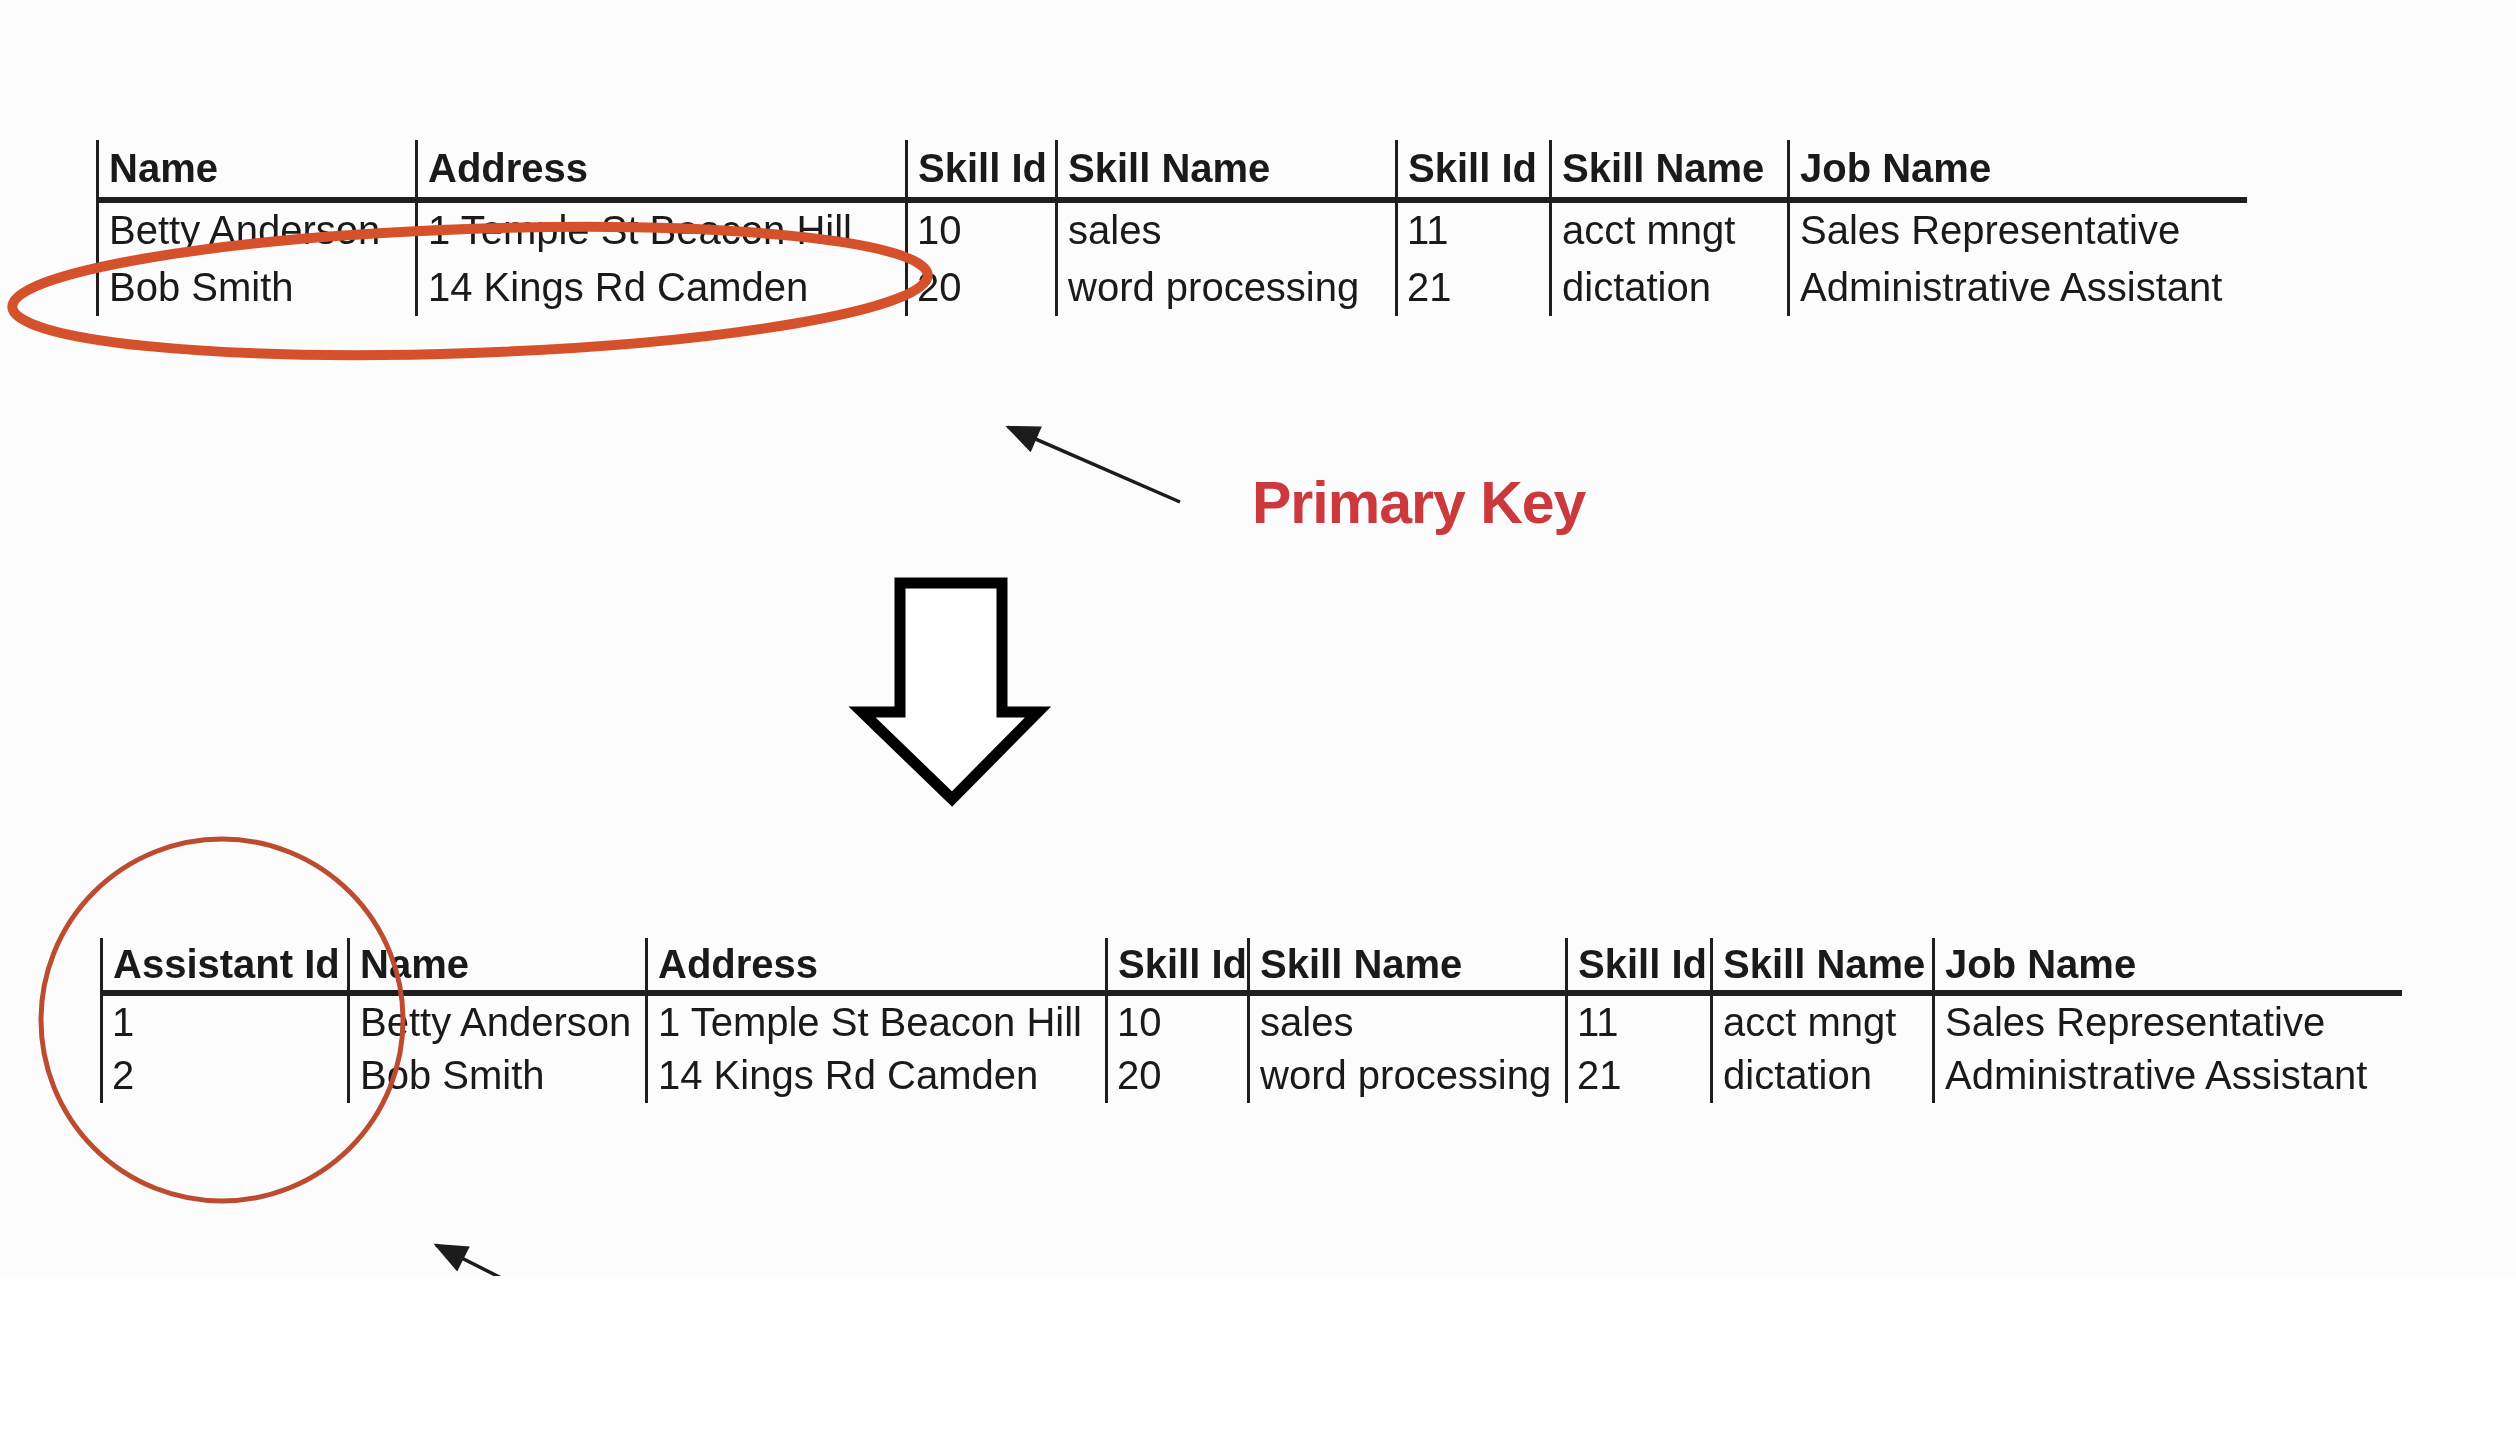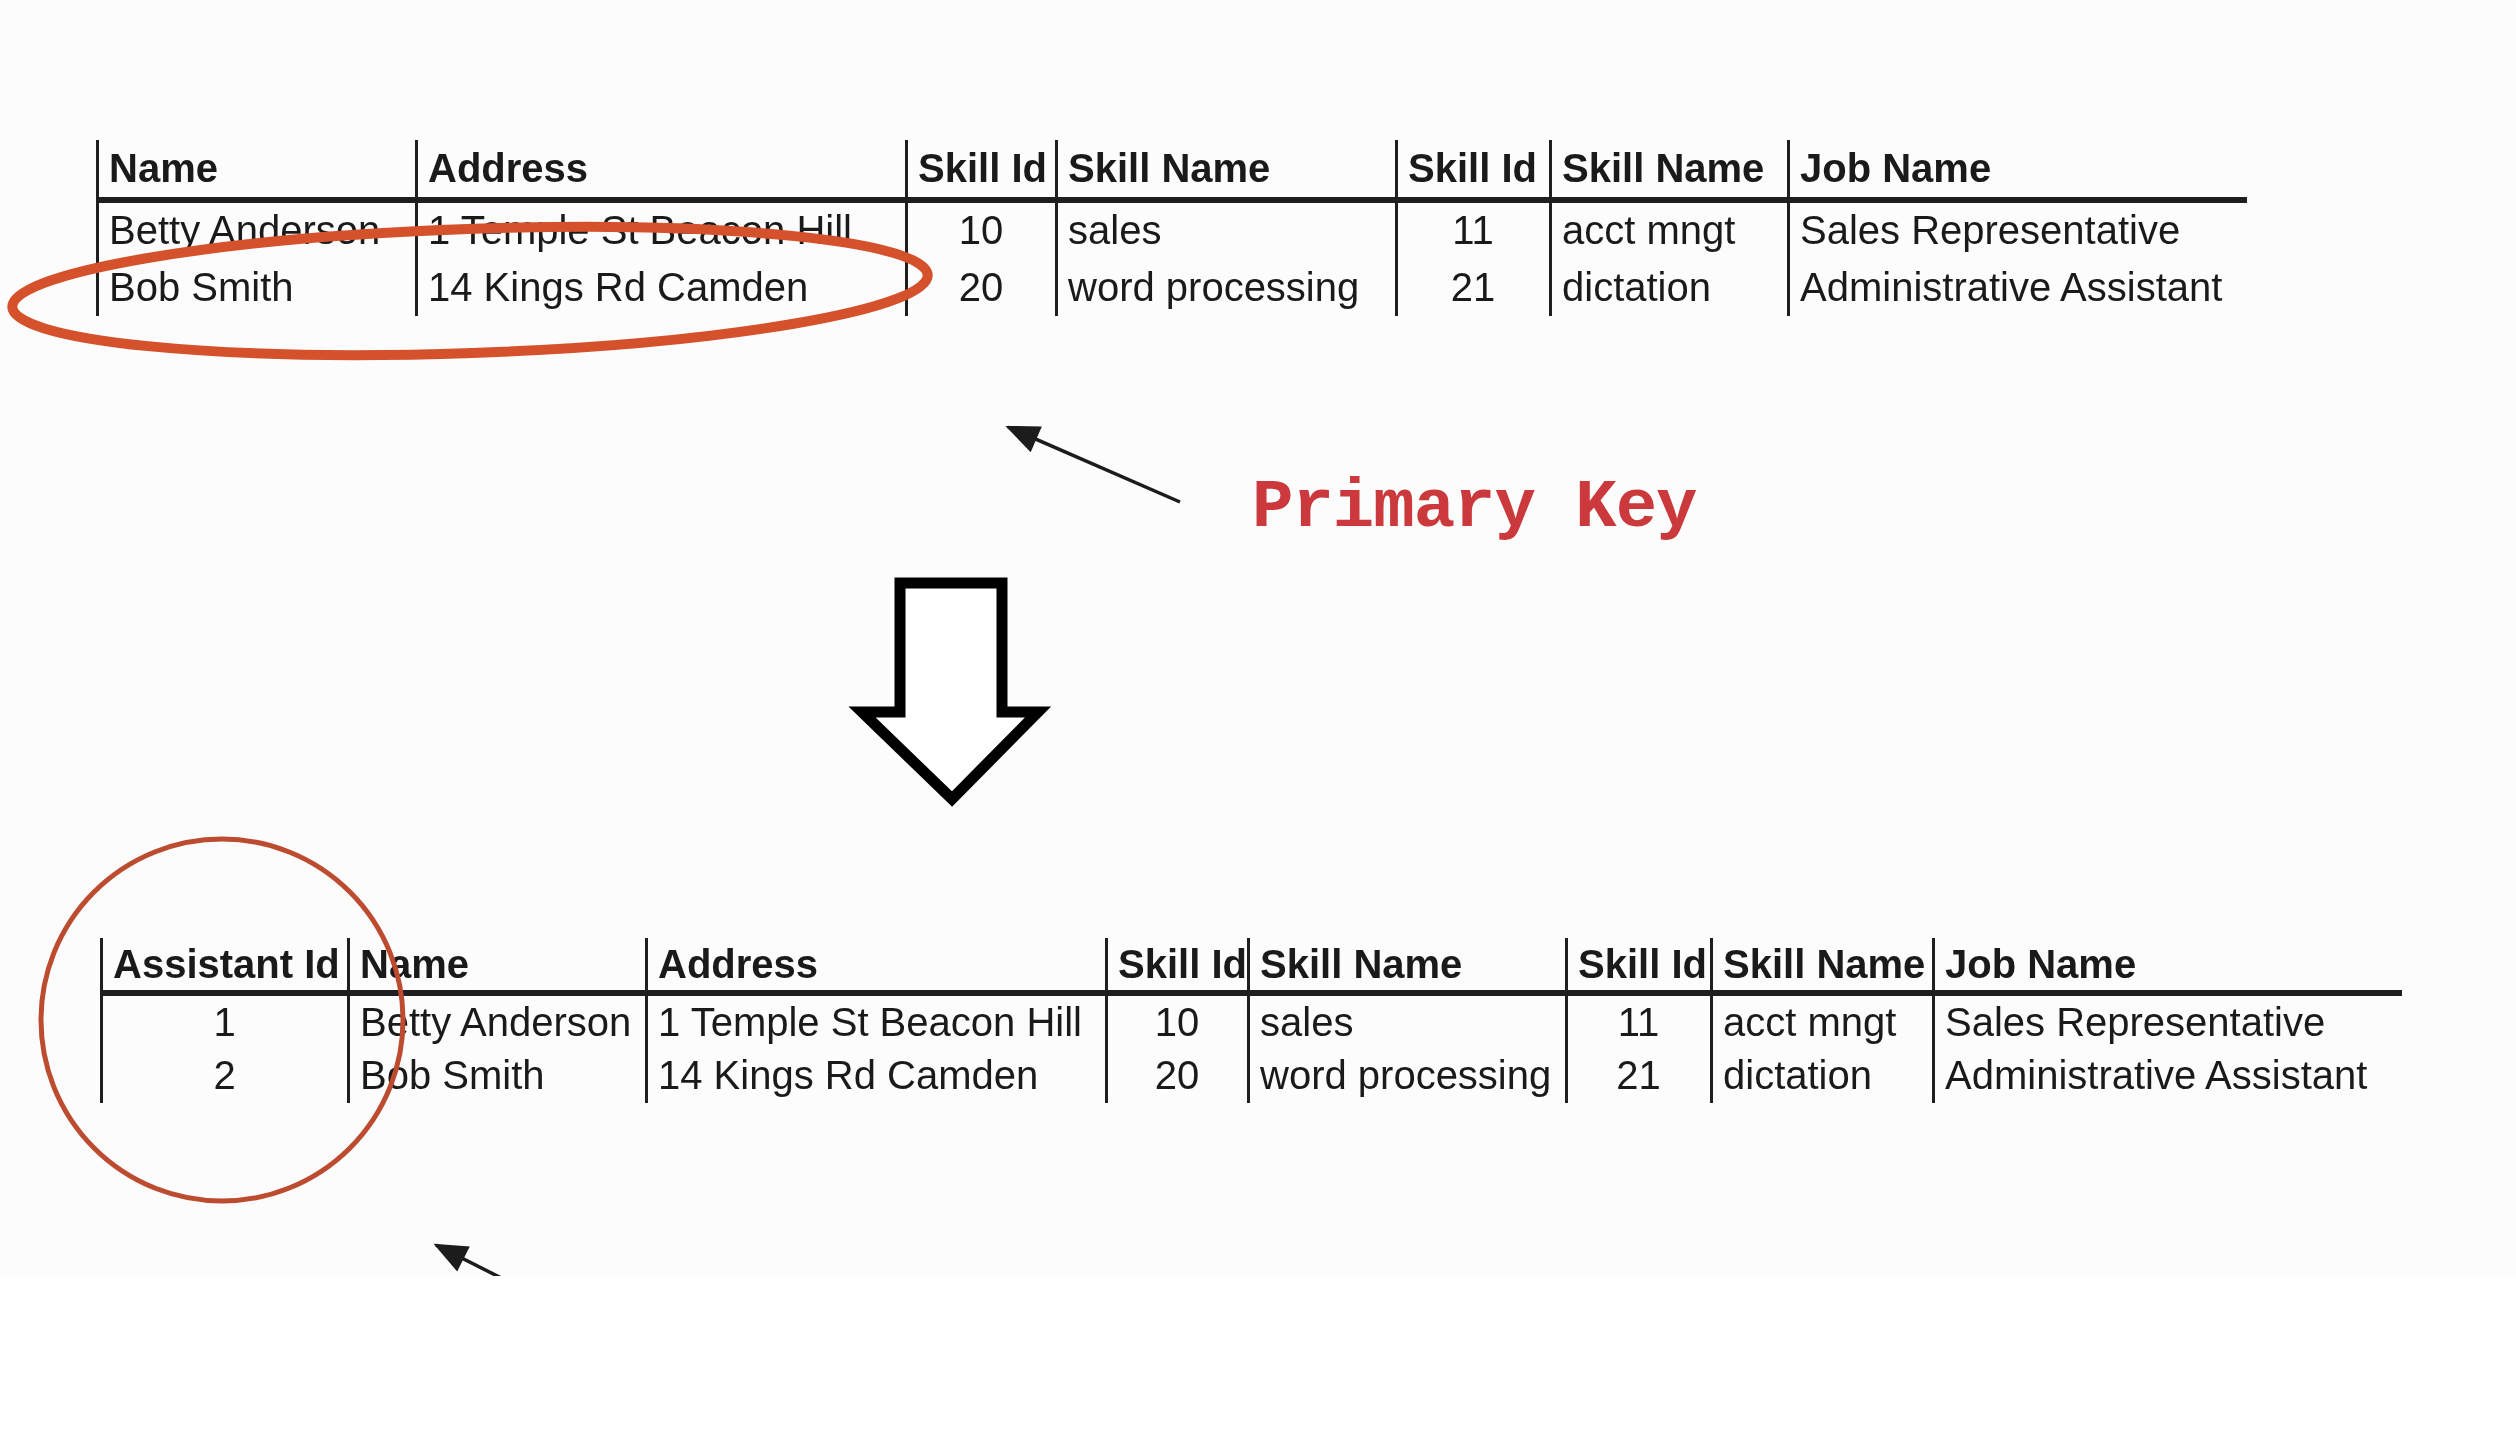--- a/index.html
+++ b/index.html
@@ -26,39 +26,38 @@
     padding: 0 0 0 10px;
     text-align: left;
     vertical-align: middle;
     overflow: visible;
   }
   .tbl th {
     font-weight: 700;
     border-bottom: 6px solid var(--line_dark, #1f1f1f);
   }
   .tbl td { font-weight: 400; }
-  .tbl td.num { text-align: center; padding: 0 10px 0 9px; }
+  .tbl td.num { text-align: left; padding: 0 10px 0 9px; }
 
   .tbl.top    { left: 96px;  top: 140px; width: 2149px; }
   .tbl.top thead tr { height: 60px; }
   .tbl.top tbody tr { height: 58px; }
 
   .tbl.bottom { left: 100px; top: 938px; width: 2300px; }
   .tbl.bottom thead tr { height: 55px; }
   .tbl.bottom tbody tr { height: 55px; }
 
   
   .label {
     position: absolute;
     font-weight: 700;
     color: var(--accent_red, #cb393c);
-    font-size: 69px;
+    font-size: 59px;
     line-height: 1;
     letter-spacing: -1px;
-    font-family: Liberation Mono, monospace;
   }
   .label.pk   { left: 1252px; top: 474px; }
   .label.sgpk { left: 674px;  top: 1294px; }
 
   
   .overlay {
     position: absolute;
     left: 0; top: 0;
     width: 2516px;
     height: 1444px;

